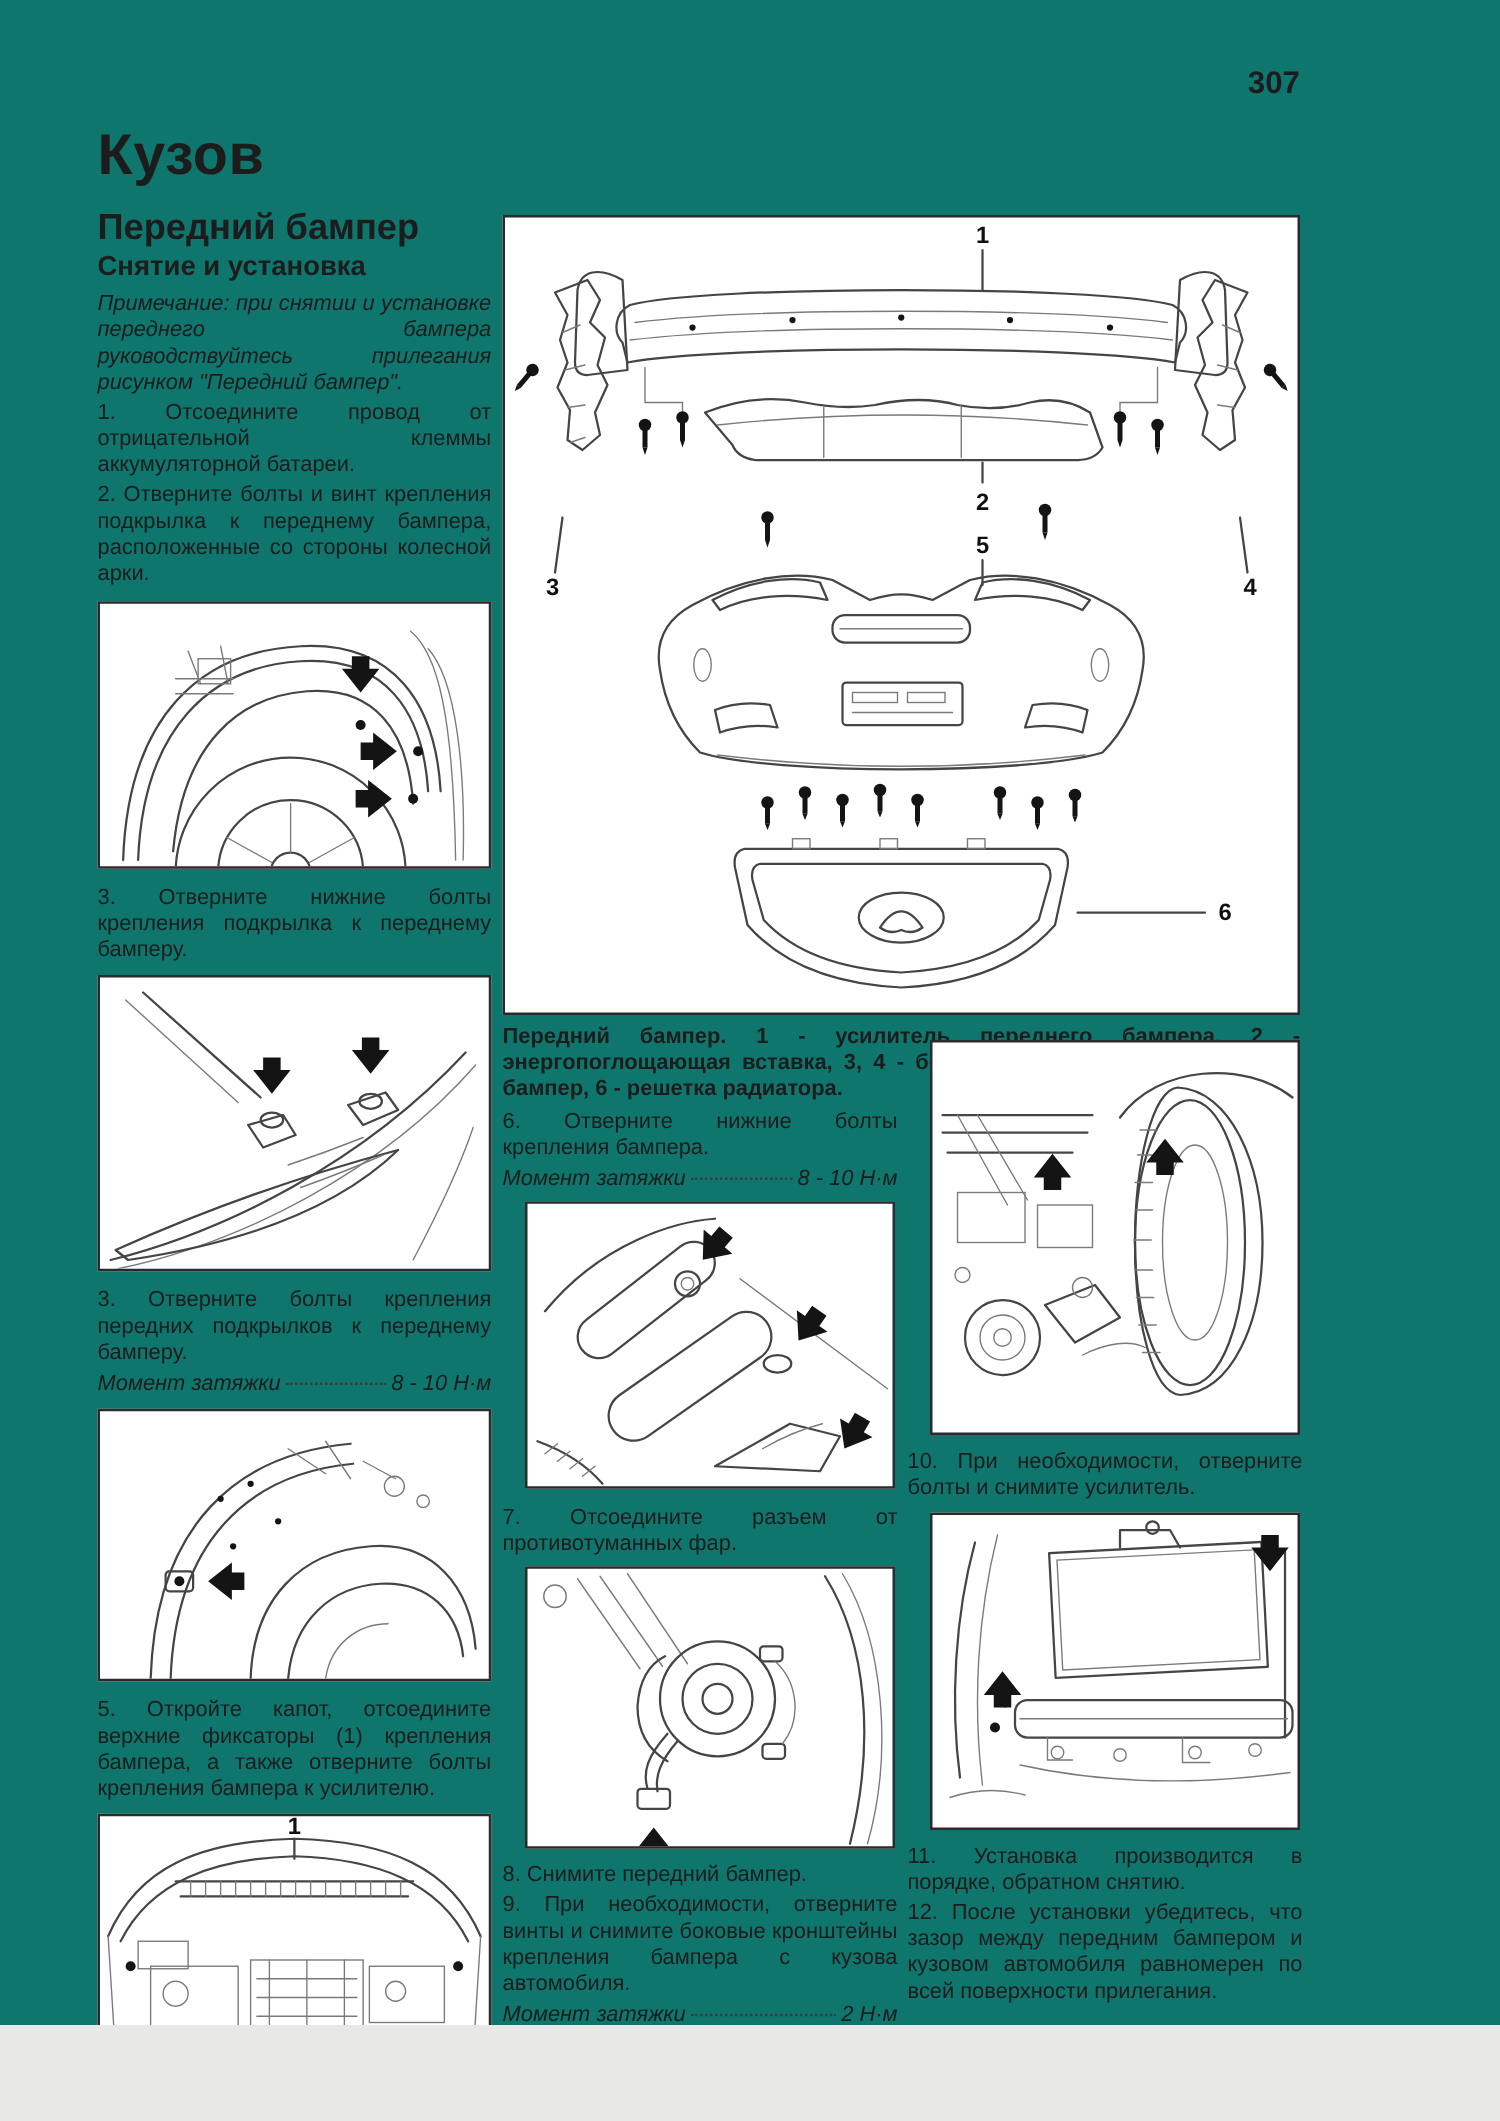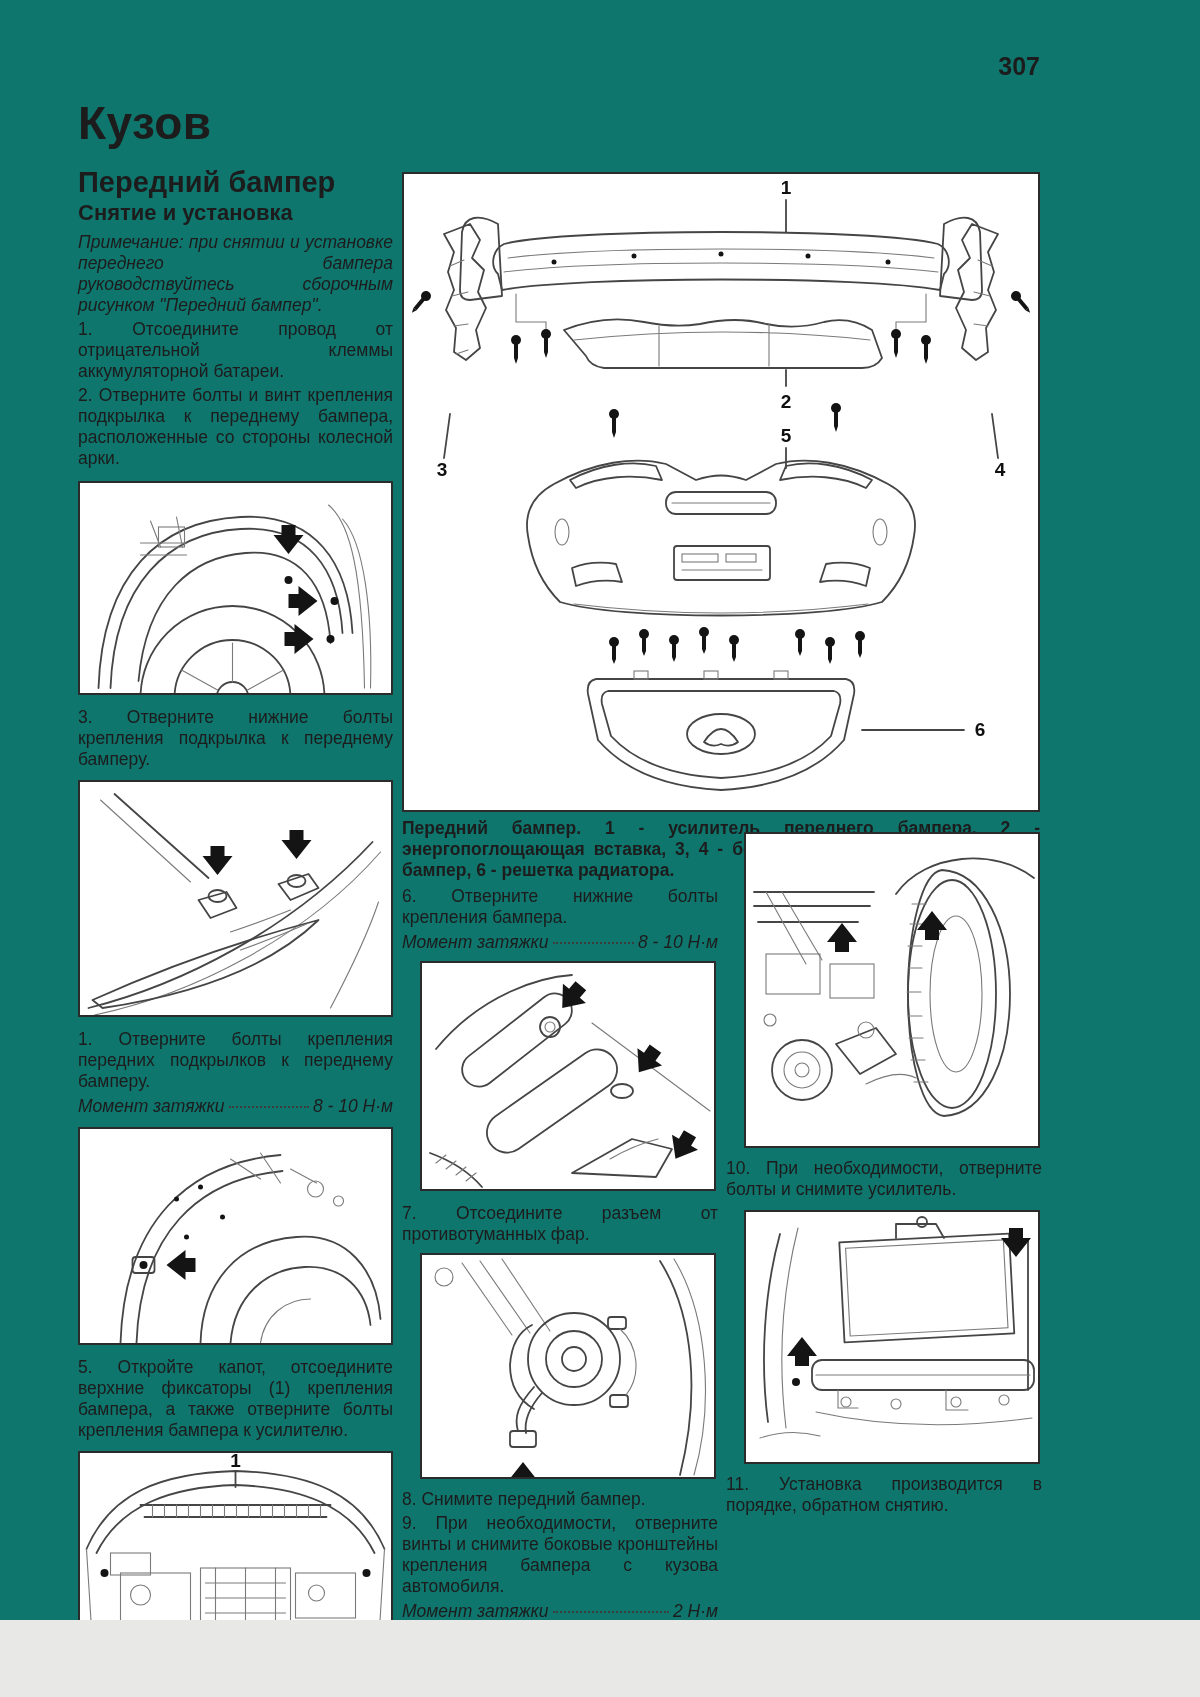--- a/index.html
+++ b/index.html
@@ -32,21 +32,21 @@
 
 <div class="page">
 
   <div class="abs pageno" style="top:52px;right:160px;">307</div>
 
   <div class="abs h1" style="left:78px;top:96px;">Кузов</div>
 
   <div class="abs" style="left:78px;top:166px;width:315px;">
     <div class="h2">Передний бампер</div>
     <div class="h3">Снятие и установка</div>
-    <p class="body-txt note"><span class="nlabel">Примечание:</span><span> при снятии и установке переднего бампера руководствуйтесь сборочным рисунком "Передний бампер".</span></p>
+    <p class="body-txt note"><span class="nlabel">Примечание:</span><span> при снятии и установке переднего бампера руководствуйтесь прилегания рисунком "Передний бампер".</span></p>
     <p class="body-txt">1. Отсоедините провод от отрицательной клеммы аккумуляторной батареи.</p>
     <p class="body-txt">2. Отверните болты и винт крепления подкрылка к переднему бампера, расположенные со стороны колесной арки.</p>
 
     <div class="figure mt12" style="height:214px;">
       <svg viewBox="0 0 310 210">
         <path class="ln" d="M18,205 C22,90 80,38 160,34 C235,30 268,80 272,150"></path>
         <path class="ln" d="M30,205 C34,100 88,50 160,46 C228,42 258,86 262,150"></path>
         <path class="lt" d="M262,36 C284,60 292,130 290,205"></path>
         <path class="lt" d="M248,22 C270,40 282,90 284,205"></path>
         <circle class="ln" cx="152" cy="215" r="92"></circle>
@@ -78,21 +78,21 @@
         <path class="ln" d="M198,102 l30,-10 10,14 -28,12 z"></path>
         <ellipse class="ln" cx="137" cy="114" rx="9" ry="6"></ellipse>
         <ellipse class="ln" cx="216" cy="99" rx="9" ry="6"></ellipse>
         <path class="lt" d="M150,150 q30,-10 60,-22 M160,168 q34,-12 66,-26"></path>
         <path class="lt" d="M250,226 C270,188 288,150 298,120"></path>
         <path class="blk" d="M-7,-20 h14 v10 h8 L0,9 -15,-10 h8 z" transform="translate(137,84)"></path>
         <path class="blk" d="M-7,-20 h14 v10 h8 L0,9 -15,-10 h8 z" transform="translate(216,68)"></path>
       </svg>
     </div>
 
-    <p class="body-txt mt12">1. Отверните болты крепления передних подкрылков к переднему бамперу.</p>
+    <p class="body-txt mt12">3. Отверните болты крепления передних подкрылков к переднему бамперу.</p>
     <div class="torque">
       <span>Момент затяжки</span>
       <span class="leader"></span>
       <span class="tval">8 - 10 Н·м</span>
     </div>
 
     <div class="figure mt10" style="height:218px;">
       <svg viewBox="0 0 310 214">
         <path class="ln" d="M40,214 C44,90 110,34 200,26"></path>
         <path class="ln" d="M56,214 C60,104 118,50 202,42"></path>
@@ -416,15 +416,16 @@
         <path class="ln" d="M34,22 C18,80 14,150 22,210"></path>
         <path class="lt" d="M52,16 C36,80 32,150 40,216 M14,226 q30,-10 60,-2"></path>
         <circle class="blk" cx="58" cy="150" r="4"></circle>
           <circle class="blk" cx="50" cy="170" r="4"></circle>
         <path class="blk" d="M-7,-20 h14 v10 h8 L0,9 -15,-10 h8 z" transform="translate(56,134) rotate(180)"></path>
         <path class="blk" d="M-7,-20 h14 v10 h8 L0,9 -15,-10 h8 z" transform="translate(270,36)"></path>
       </svg>
     </div>
 
     <p class="body-txt mt10">11. Установка производится в порядке, обратном снятию.</p>
+    <p class="body-txt">12. После установки убедитесь, что зазор между передним бампером и кузовом автомобиля равномерен по всей поверхности прилегания.</p>
   </div>
 
 </div>
 
 </body></html>

